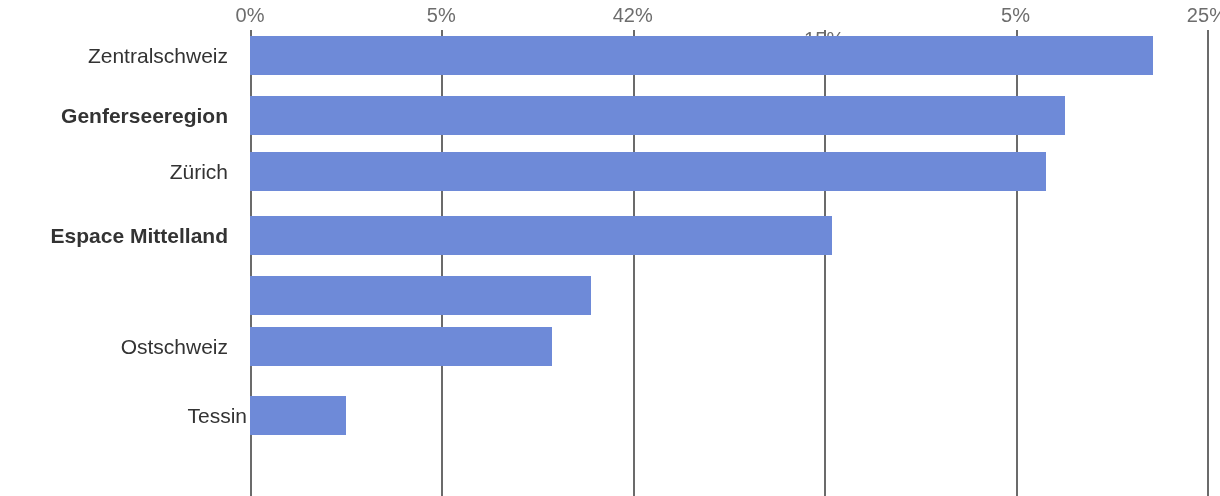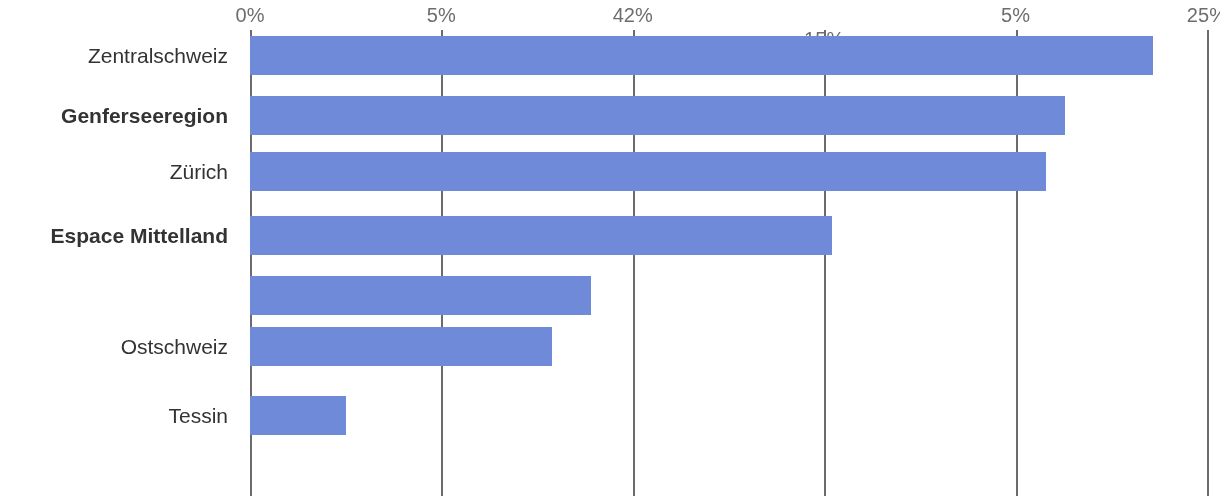--- a/index.html
+++ b/index.html
@@ -152,20 +152,20 @@
           <div class="bar" title="Zentralschweiz: 8.9%" style="width: 340.692px; background: rgb(110, 138, 216);"></div>
         </div>
       </div>
       <div class="row" style="top: 297px; padding-left: 8px;">
         <div class="cat-label" style="color: rgb(51, 51, 51);">Ostschweiz</div>
         <div class="bar-track">
           <div class="bar" title="Ostschweiz: 7.9%" style="width: 302.412px; background: rgb(110, 138, 216);"></div>
         </div>
       </div>
       <div class="row" style="top: 366px;">
-        <div class="cat-label" style="color: rgb(51, 51, 51);">Tessin</div>
+        <div class="cat-label" style="color: rgb(51, 51, 51); padding-left: 19px;">Tessin</div>
         <div class="bar-track">
           <div class="bar" title="Tessin: 2.5%" style="width: 95.7px; background: rgb(110, 138, 216);"></div>
         </div>
       </div>
     </div>
 
 </div>
 
 </body></html>

